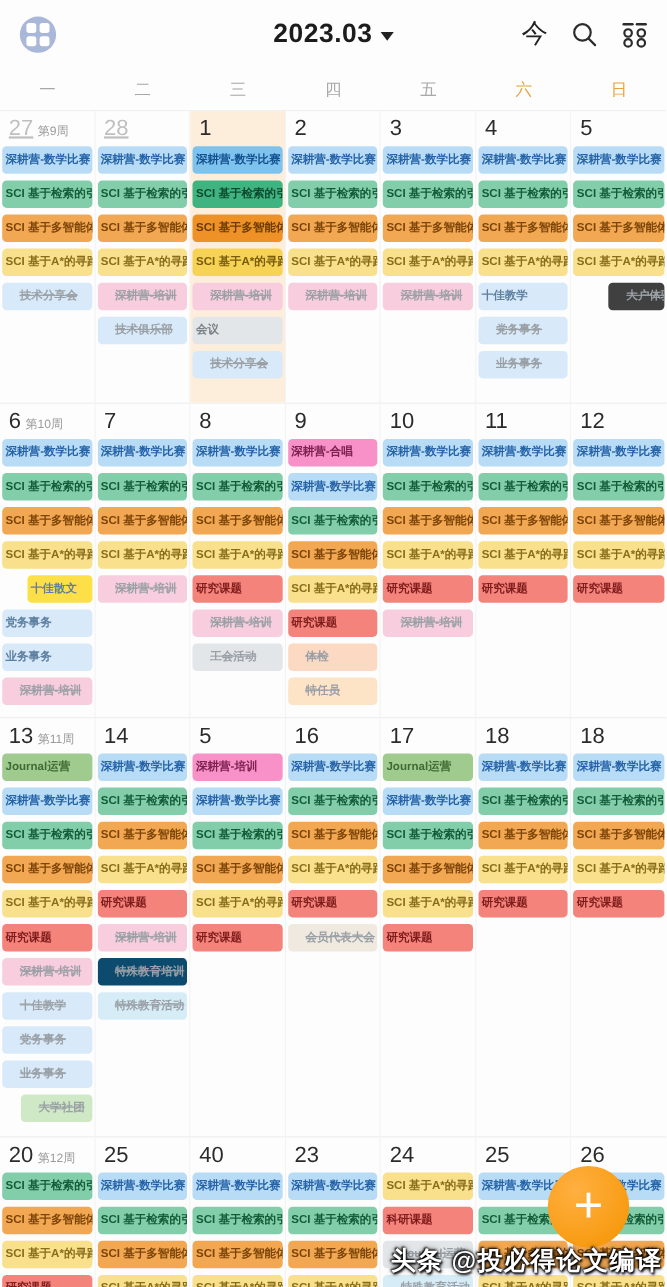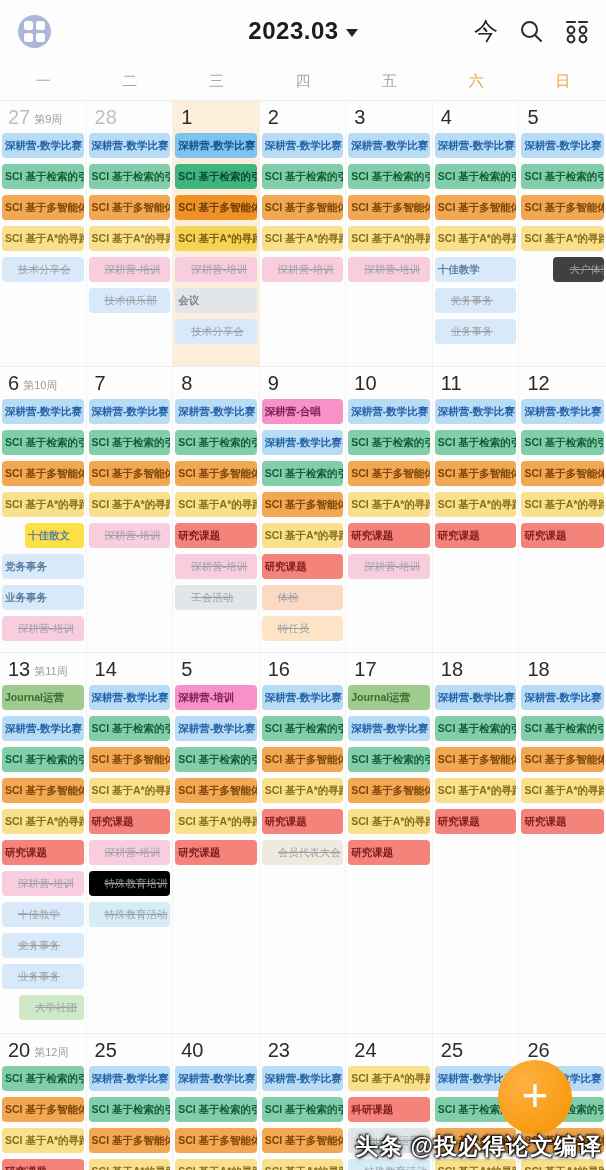--- a/index.html
+++ b/index.html
@@ -35,28 +35,28 @@
   .week{display:grid;grid-template-columns:repeat(7,1fr);border-bottom:1px solid #ededed;overflow:hidden;}
   .week:nth-of-type(1){height:265px;}
   .week:nth-of-type(2){height:285px;}
   .week:nth-of-type(3){height:380px;}
   .week:nth-of-type(4){height:223px;}
   .day{border-right:1px solid #f3f3f3;overflow:hidden;cursor:pointer;}
   .day:last-child{border-right:none;}
   .day.today{background:#fdeedc;}
   .date-line{height:32px;display:flex;align-items:center;padding-left:8px;gap:4px;}
   .date-line .num{font-size:20px;color:#2b2b2b;}
-  .day.dim .num{color:#bfbfbf;}
+  .day.dim .num{color:#bfbfbf;text-decoration:underline;}
   .wlabel{font-size:11px;color:#9b9b9b;margin-top:4px;}
   .event{
     height:25px;line-height:25px;margin:0 2px 6px 2px;border-radius:4px;
     font-size:10.5px;padding:0 3px;white-space:nowrap;overflow:hidden;cursor:pointer;
     font-weight:600;
   }
-  .event.strike{text-decoration:line-through;font-weight:400;padding-left:16px;}
+  .event.strike{text-decoration:line-through;font-weight:700;padding-left:16px;}
   
   .fab{
     position:absolute;left:498px;top:1060px;width:74px;height:74px;border-radius:50%;
     background:radial-gradient(circle at 35% 30%, #ffb041, #f59300);
     display:flex;align-items:center;justify-content:center;cursor:pointer;
     z-index:5;
   }
   .fab span{color:#fff;font-size:46px;font-weight:400;line-height:1;margin-top:-4px;}
   
   .watermark{
@@ -290,21 +290,21 @@
       <div class="day">
         <div class="date-line">
           <span class="num">14</span>
         </div>
         <div class="event" style="background: rgb(185, 220, 246); color: rgb(37, 99, 168);">深耕营-数学比赛</div>
         <div class="event" style="background: rgb(130, 206, 170); color: rgb(20, 92, 56);">SCI 基于检索的引导</div>
         <div class="event" style="background: rgb(242, 168, 82); color: rgb(124, 68, 8);">SCI 基于多智能体</div>
         <div class="event" style="background: rgb(248, 224, 141); color: rgb(138, 109, 26);">SCI 基于A*的寻路</div>
         <div class="event" style="background: rgb(244, 131, 123); color: rgb(127, 29, 29);">研究课题</div>
         <div class="event strike" style="background: rgb(248, 205, 221); color: rgb(154, 160, 166);">深耕营-培训</div>
-        <div class="event strike" style="background: #000000; color: rgb(154, 160, 166); text-align: center;">特殊教育培训</div>
+        <div class="event strike" style="background: #0c4a6e; color: rgb(154, 160, 166); text-align: center;">特殊教育培训</div>
         <div class="event strike" style="background: rgb(214, 237, 247); color: rgb(154, 160, 166);">特殊教育活动</div>
       </div>
       <div class="day">
         <div class="date-line">
           <span class="num">5</span>
         </div>
         <div class="event" style="background: rgb(247, 145, 200); color: rgb(125, 33, 80);">深耕营-培训</div>
         <div class="event" style="background: rgb(185, 220, 246); color: rgb(37, 99, 168);">深耕营-数学比赛</div>
         <div class="event" style="background: rgb(130, 206, 170); color: rgb(20, 92, 56);">SCI 基于检索的引导</div>
         <div class="event" style="background: rgb(242, 168, 82); color: rgb(124, 68, 8);">SCI 基于多智能体</div>

